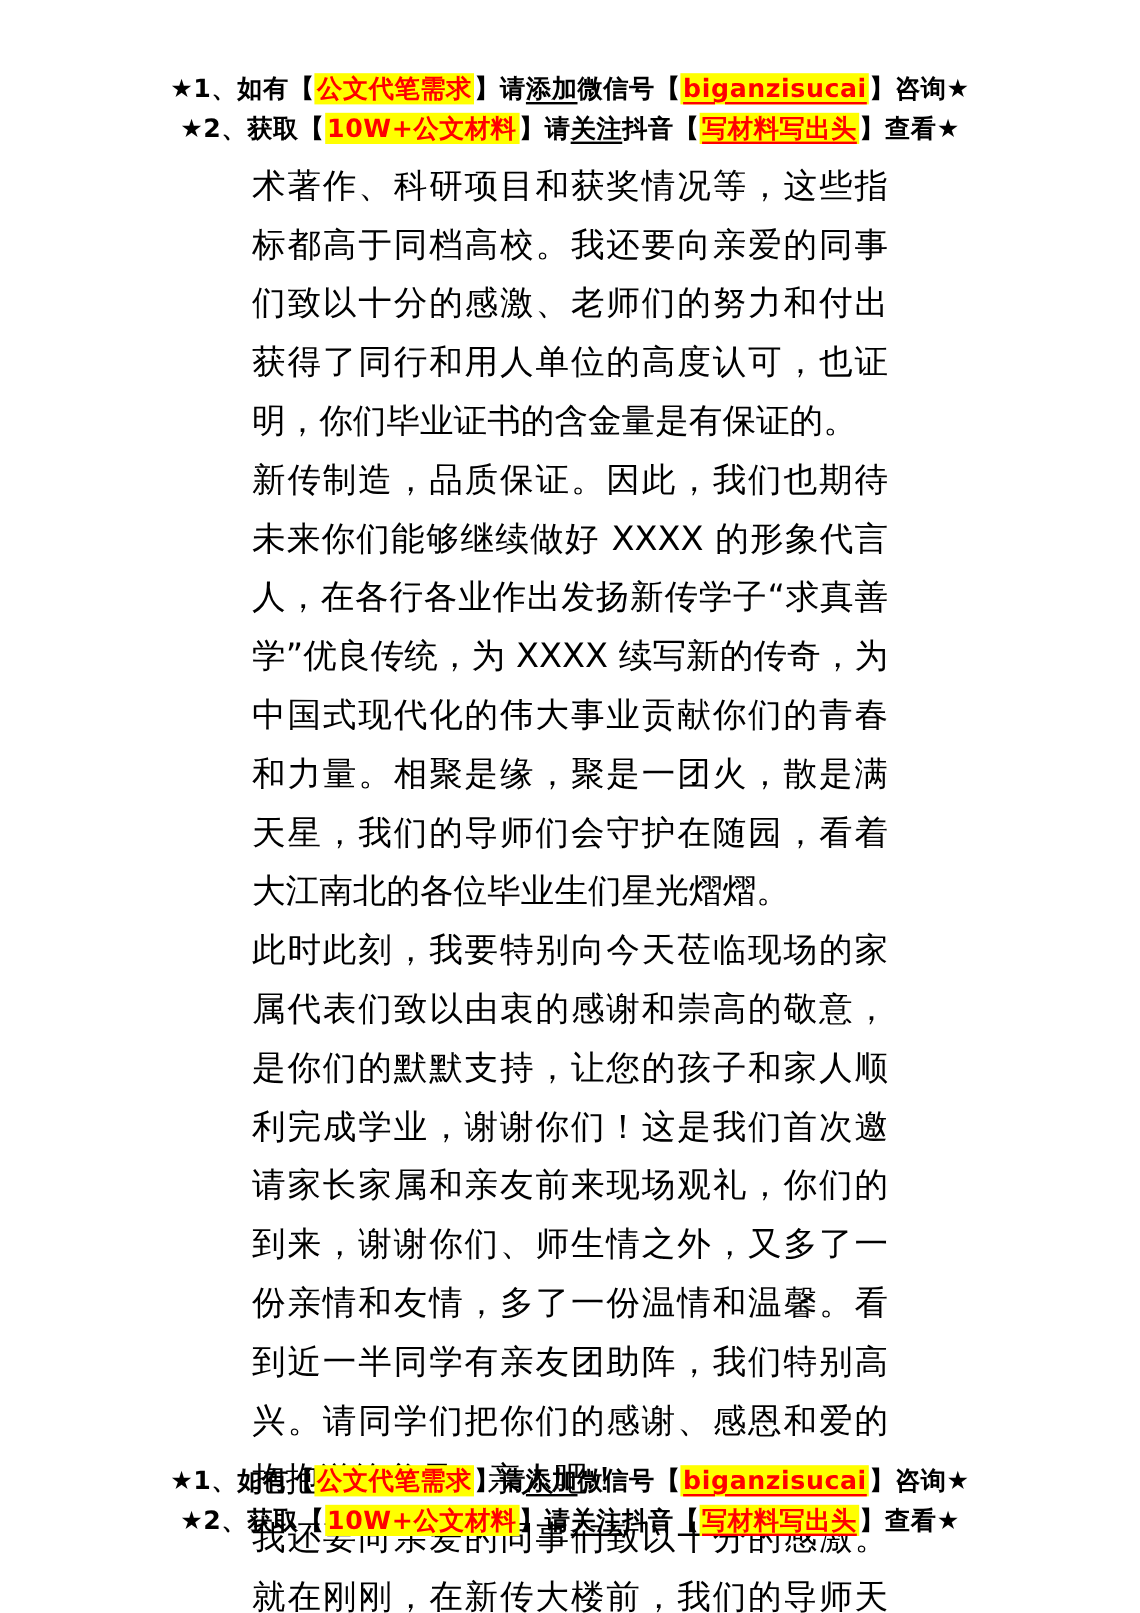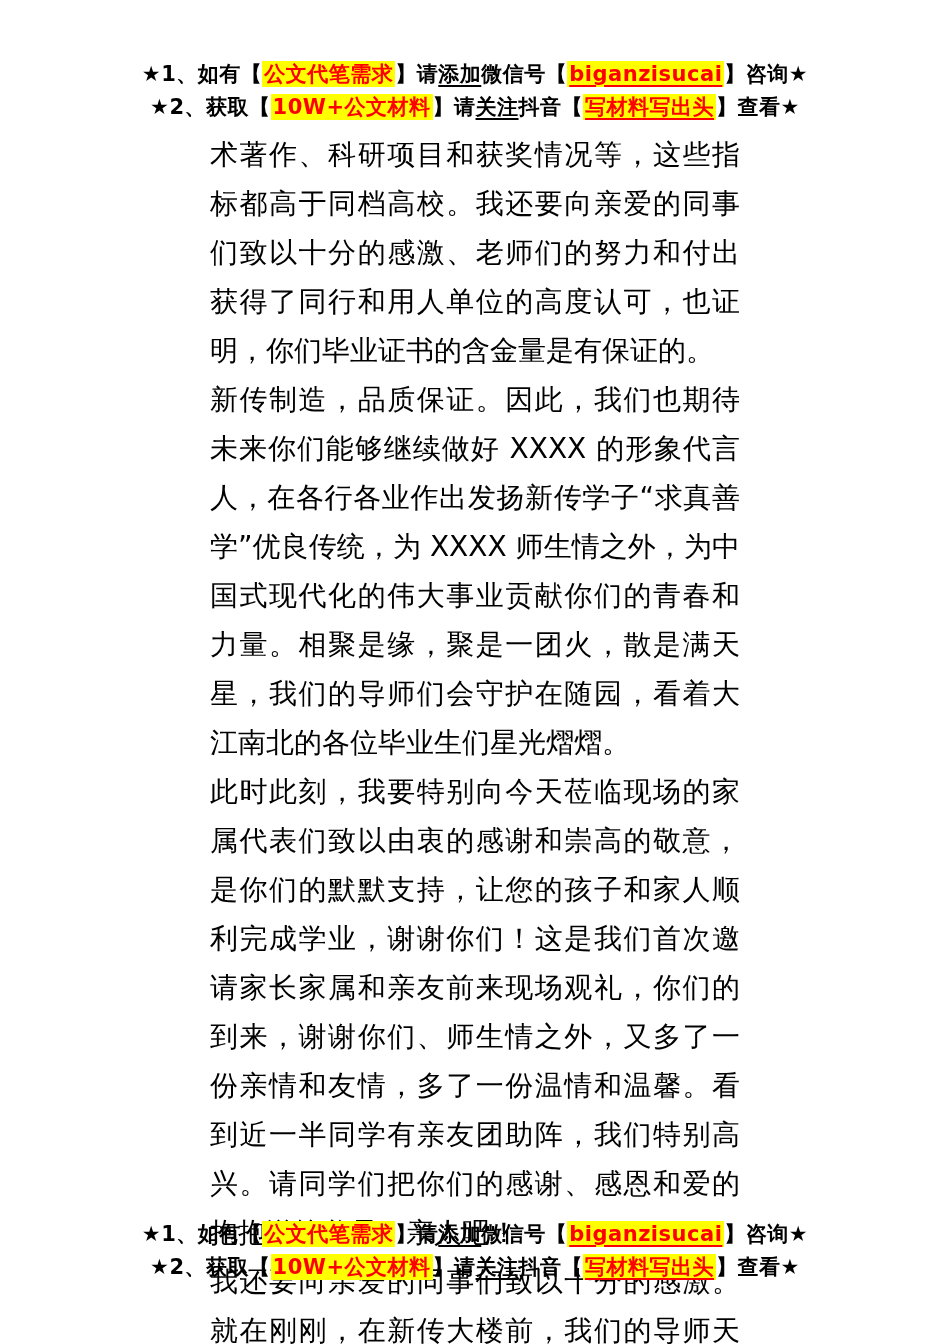--- a/index.html
+++ b/index.html
@@ -59,21 +59,21 @@
     <div>
       <span>★1、如有【</span><span class="hl">公文代笔需求</span><span>】请</span><span class="ul">添加</span><span>微信号【</span><span class="hl ul">biganzisucai</span><span>】咨询★</span>
     </div>
     <div>
       <span>★2、获取【</span><span class="hl">10W+公文材料</span><span>】请</span><span class="ul">关注</span><span>抖音【</span><span class="hl ul">写材料写出头</span><span>】查看★</span>
     </div>
   </div>
 
   <div class="body-text">
     <p>术著作、科研项目和获奖情况等，这些指标都高于同档高校。我还要向亲爱的同事们致以十分的感激、老师们的努力和付出获得了同行和用人单位的高度认可，也证明，你们毕业证书的含金量是有保证的。</p>
-    <p>新传制造，品质保证。因此，我们也期待未来你们能够继续做好 XXXX 的形象代言人，在各行各业作出发扬新传学子“求真善学”优良传统，为 XXXX 师生情之外，为中国式现代化的伟大事业贡献你们的青春和力量。相聚是缘，聚是一团火，散是满天星，我们的导师们会守护在随园，看着大江南北的各位毕业生们星光熠熠。</p>
+    <p>新传制造，品质保证。因此，我们也期待未来你们能够继续做好 XXXX 的形象代言人，在各行各业作出发扬新传学子“求真善学”优良传统，为 XXXX 续写新的传奇，为中国式现代化的伟大事业贡献你们的青春和力量。相聚是缘，聚是一团火，散是满天星，我们的导师们会守护在随园，看着大江南北的各位毕业生们星光熠熠。</p>
     <p>此时此刻，我要特别向今天莅临现场的家属代表们致以由衷的感谢和崇高的敬意，是你们的默默支持，让您的孩子和家人顺利完成学业，谢谢你们！这是我们首次邀请家长家属和亲友前来现场观礼，你们的到来，谢谢你们、师生情之外，又多了一份亲情和友情，多了一份温情和温馨。看到近一半同学有亲友团助阵，我们特别高兴。请同学们把你们的感谢、感恩和爱的抱抱送给父母、亲人吧！</p>
     <p>我还要向亲爱的同事们致以十分的感激。就在刚刚，在新传大楼前，我们的导师天团倾巢而出，老、中、青三代近 40 位导师跟同学们一起走过红地毯，拍过灿烂照，陪伴大家走过学业生涯中最重要的时刻。其实，指导这一届毕业生，导师们是不容易的。因为 2023 届毕业生的学业和指导</p>
   </div>
 
   <div class="promo promo-bottom">
     <div>
       <span>★1、如有【</span><span class="hl">公文代笔需求</span><span>】请</span><span class="ul">添加</span><span>微信号【</span><span class="hl ul">biganzisucai</span><span>】咨询★</span>
     </div>
     <div>
       <span>★2、获取【</span><span class="hl">10W+公文材料</span><span>】请</span><span class="ul">关注</span><span>抖音【</span><span class="hl ul">写材料写出头</span><span>】查看★</span>

